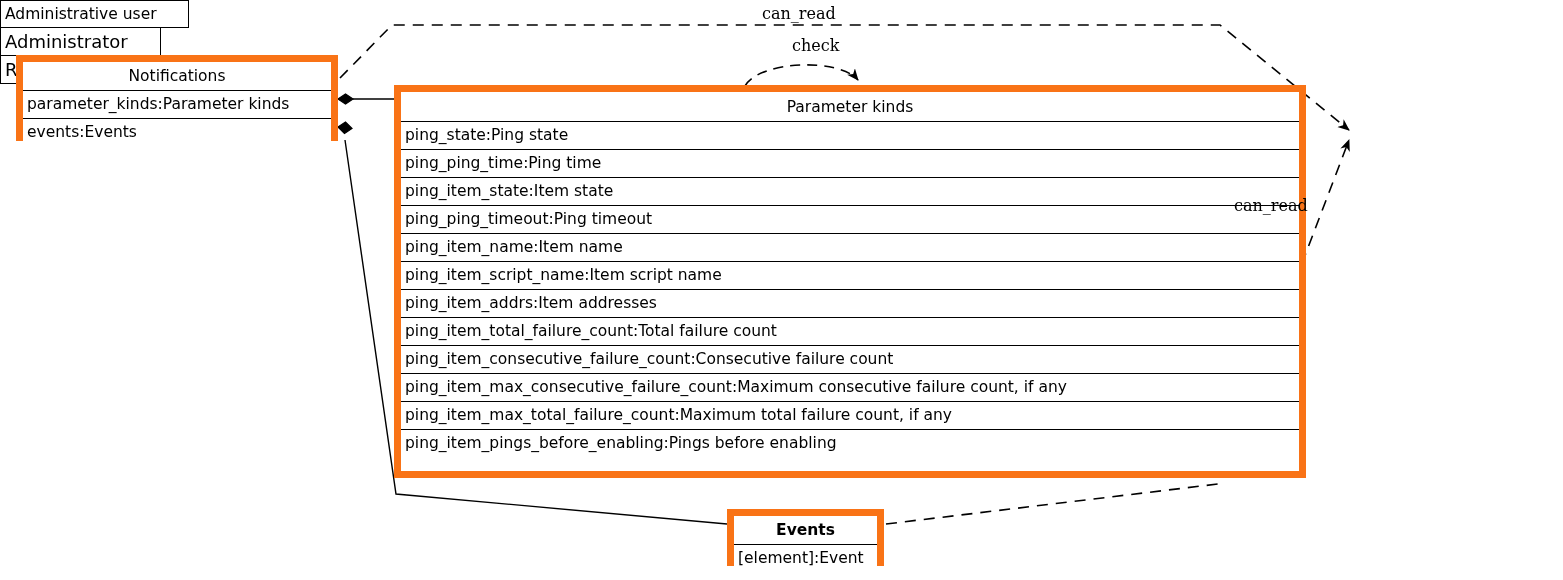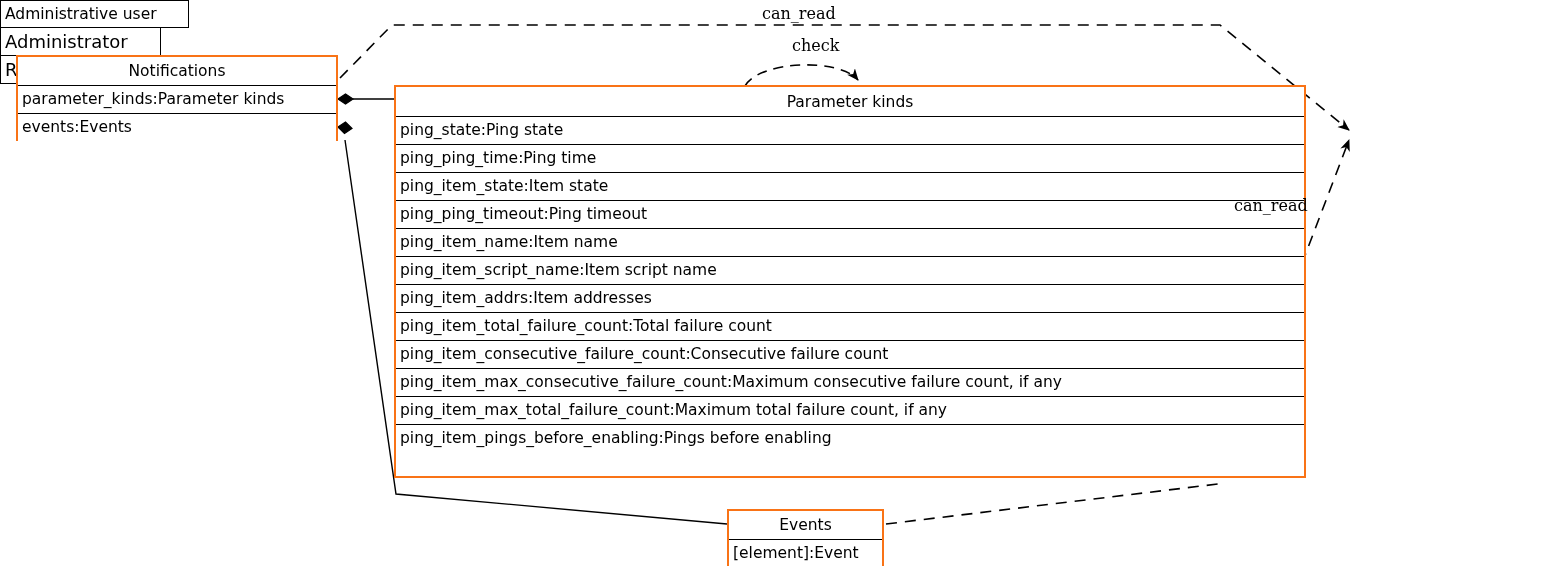--- a/index.html
+++ b/index.html
@@ -21,21 +21,21 @@
     left: 0;
     top: 0;
     width: 1563px;
     height: 580px;
     pointer-events: none;
   }
   .node {
     position: absolute;
     box-sizing: border-box;
     background: #ffffff;
-    border: 2px solid #f97316;
+    border: 7px solid #f97316;
     z-index: 3;
   }
   .node .row {
     box-sizing: border-box;
     border-top: 1px solid #000000;
     background: #ffffff;
     white-space: nowrap;
     overflow: hidden;
     font-size: 15.5px;
     color: #000000;
@@ -77,21 +77,21 @@
   #node-parameter-kinds .title { height: 29px; }
   #node-parameter-kinds .row { height: 28px; }
 
   
   #node-events {
     left: 727px;
     top: 509px;
     width: 157px;
     height: 57px;
   }
-  #node-events .title { height: 28px; }
+  #node-events .title { height: 28px; font-weight: bold; }
   #node-events .row { height: 28px; text-align: center; }
 
   
   #node-admin-user {
     left: 1357px;
     top: 119px;
     width: 189px;
     height: 84px;
     border: none;
     background: transparent;

